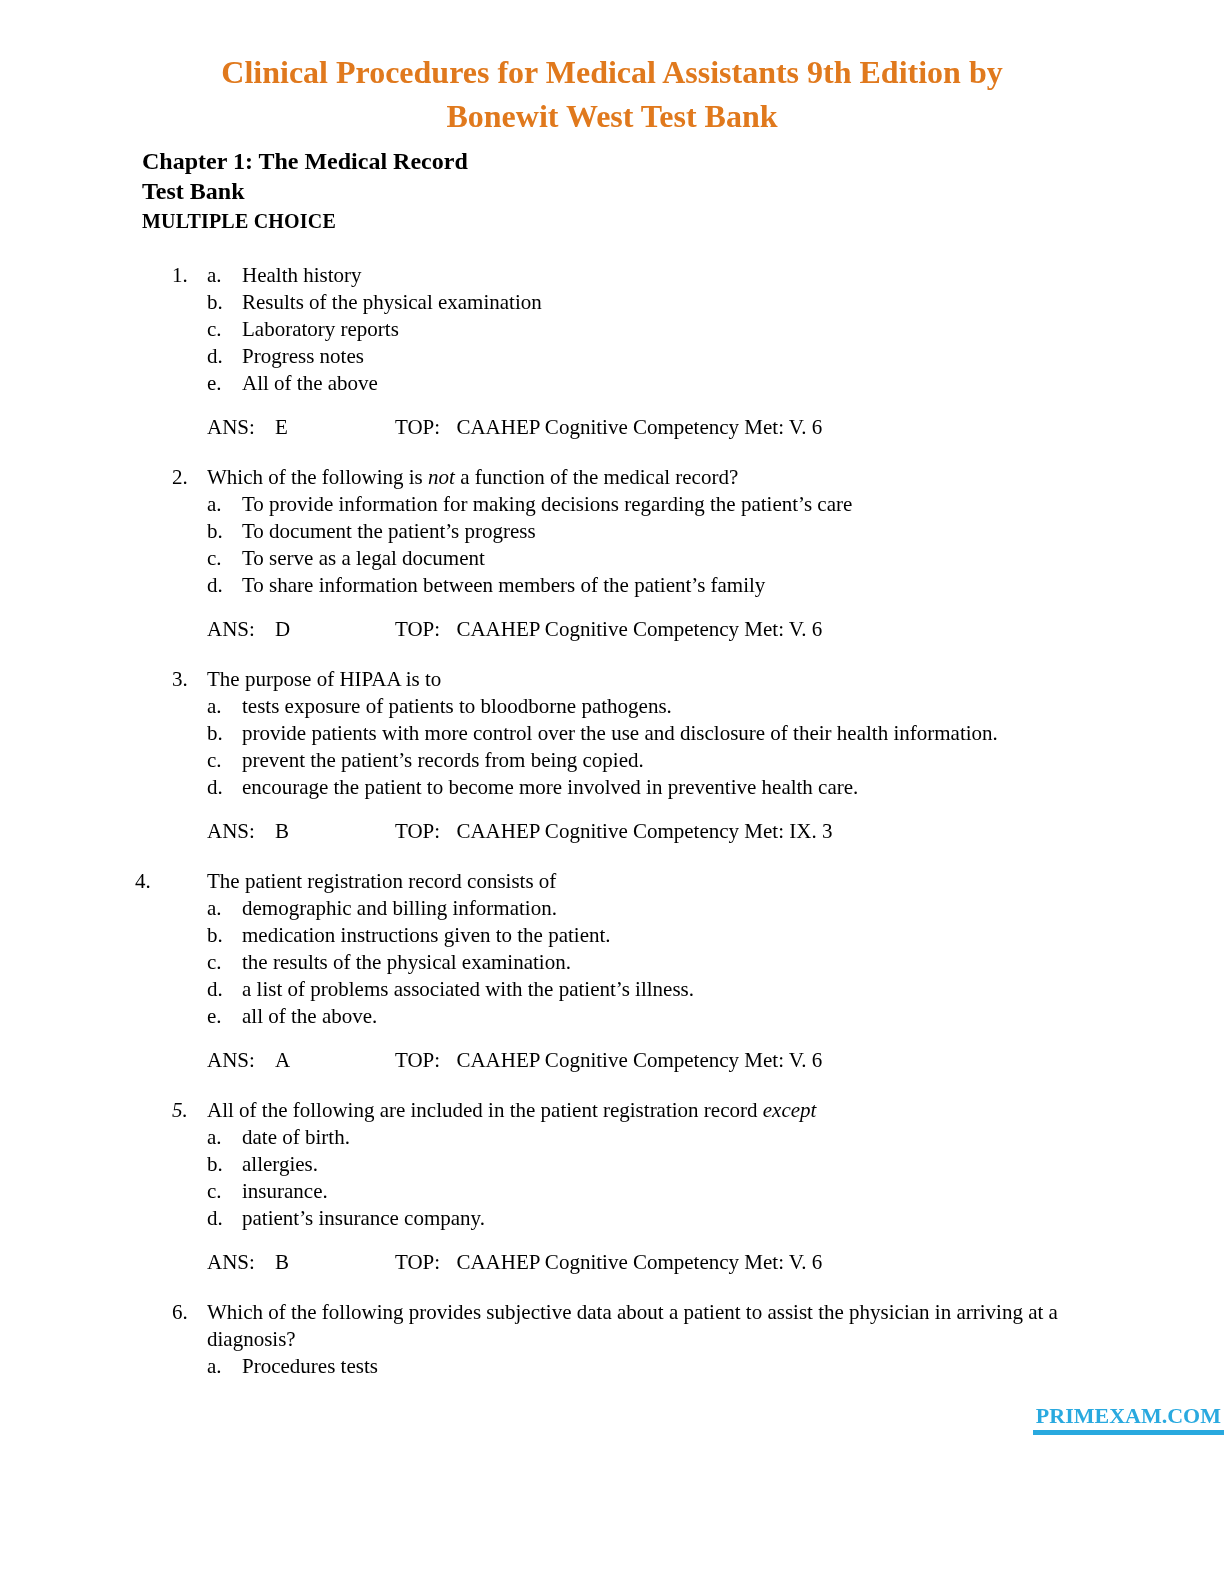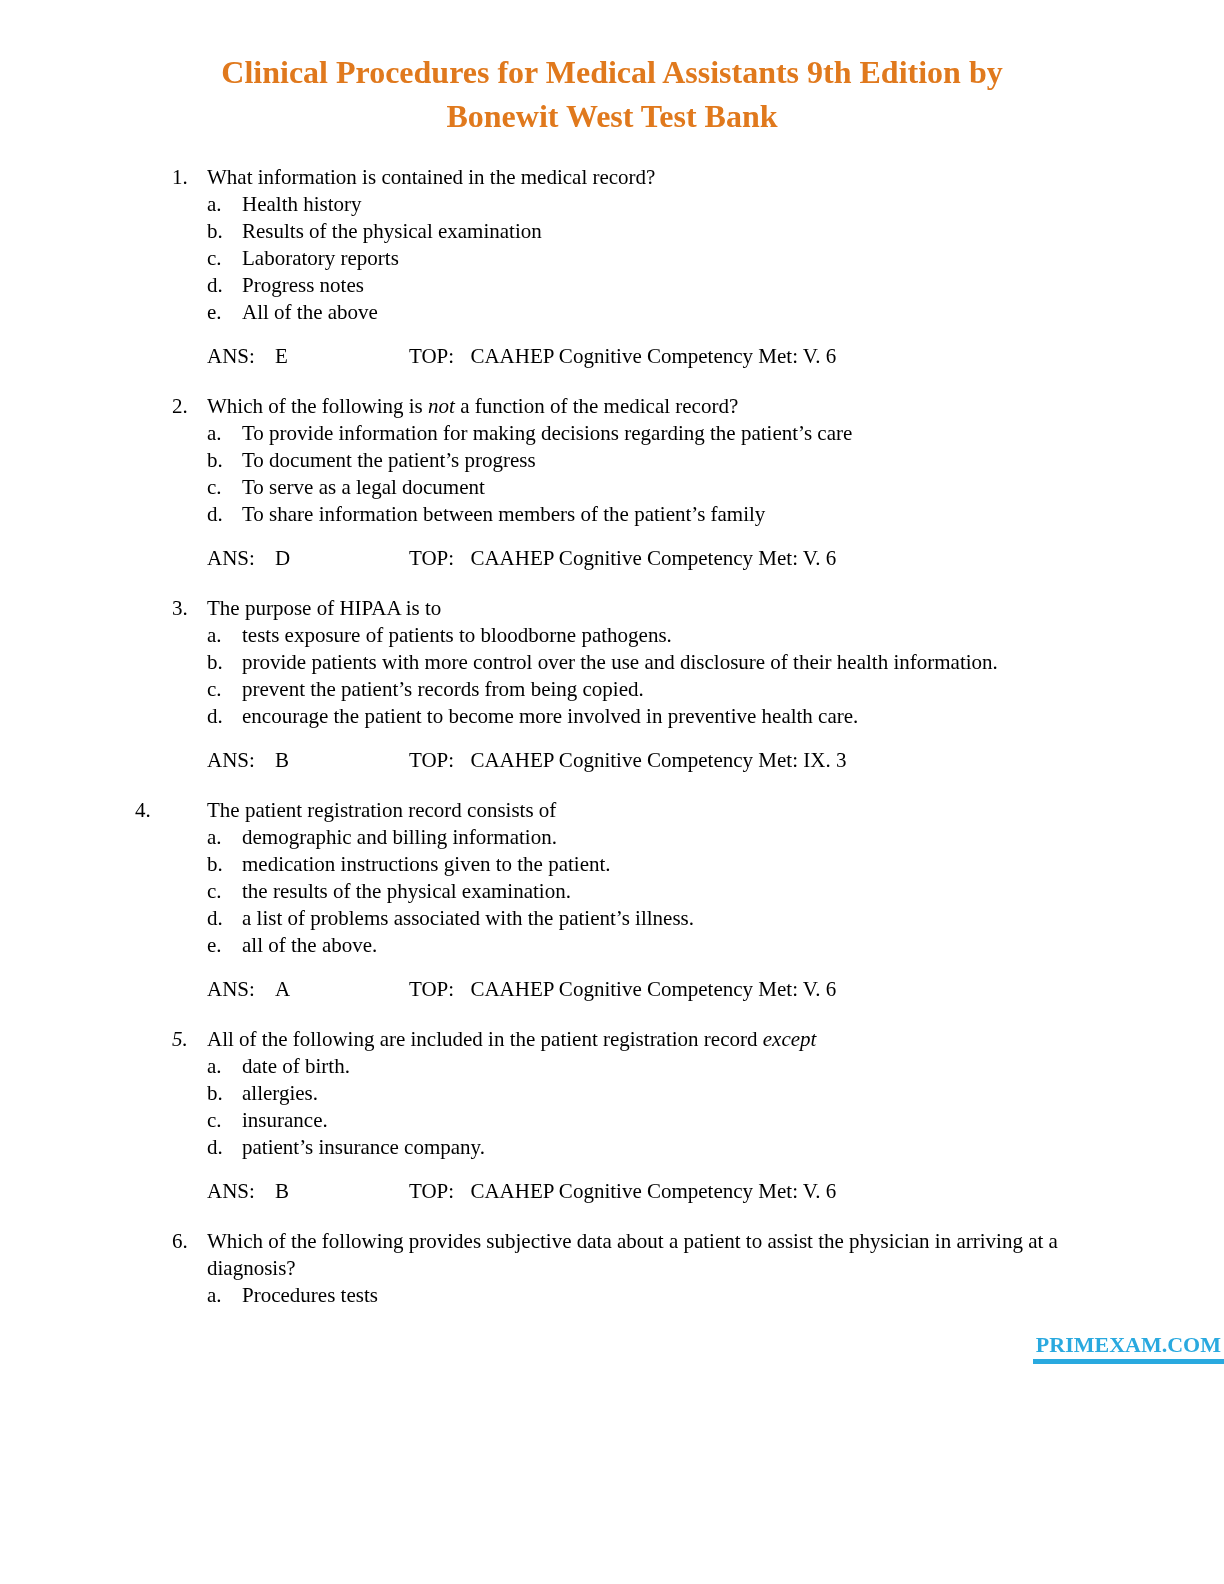--- a/index.html
+++ b/index.html
@@ -66,21 +66,20 @@
   .q-body { flex: 1; max-width: 852px; }
   .q-text em { font-style: italic; }
 
   .opt-row { display: flex; }
   .opt-letter { width: 35px; flex-shrink: 0; }
   .opt-text { flex: 1; }
 
   .ans-line {
     margin-top: 17px;
     display: flex;
-    gap: 14px;
   }
   .ans-left { width: 188px; flex-shrink: 0; }
   .ans-value { margin-left: 15px; }
   .top-value { margin-left: 11px; font-family: Liberation Serif, serif; }
 
   .footer {
     text-align: right;
     margin-top: 2px;
   }
   .footer-link {
@@ -98,26 +97,30 @@
 </head>
 <body>
 
 <div class="page">
 
   <div class="doc-title">
     <div>Clinical Procedures for Medical Assistants 9th Edition by</div>
     <div>Bonewit West Test Bank</div>
   </div>
 
+  <div class="meta">
+    <div class="chapter-heading">Chapter 1: The Medical Record</div>
+    <div class="testbank-heading">Test Bank</div>
+    <div class="section-heading">MULTIPLE CHOICE</div>
+  </div>
 
   <div class="questions">
       <div class="question">
     <span class="q-num">1.</span>
     <div class="q-body">
-      <div class="q-text"><span>What information is contained in the medical record?</span></div>
       <div class="q-options">
             <div class="opt-row">
     <span class="opt-letter">a.</span>
     <span class="opt-text">Health history</span>
   </div>
             <div class="opt-row">
     <span class="opt-letter">b.</span>
     <span class="opt-text">Results of the physical examination</span>
   </div>
             <div class="opt-row">

